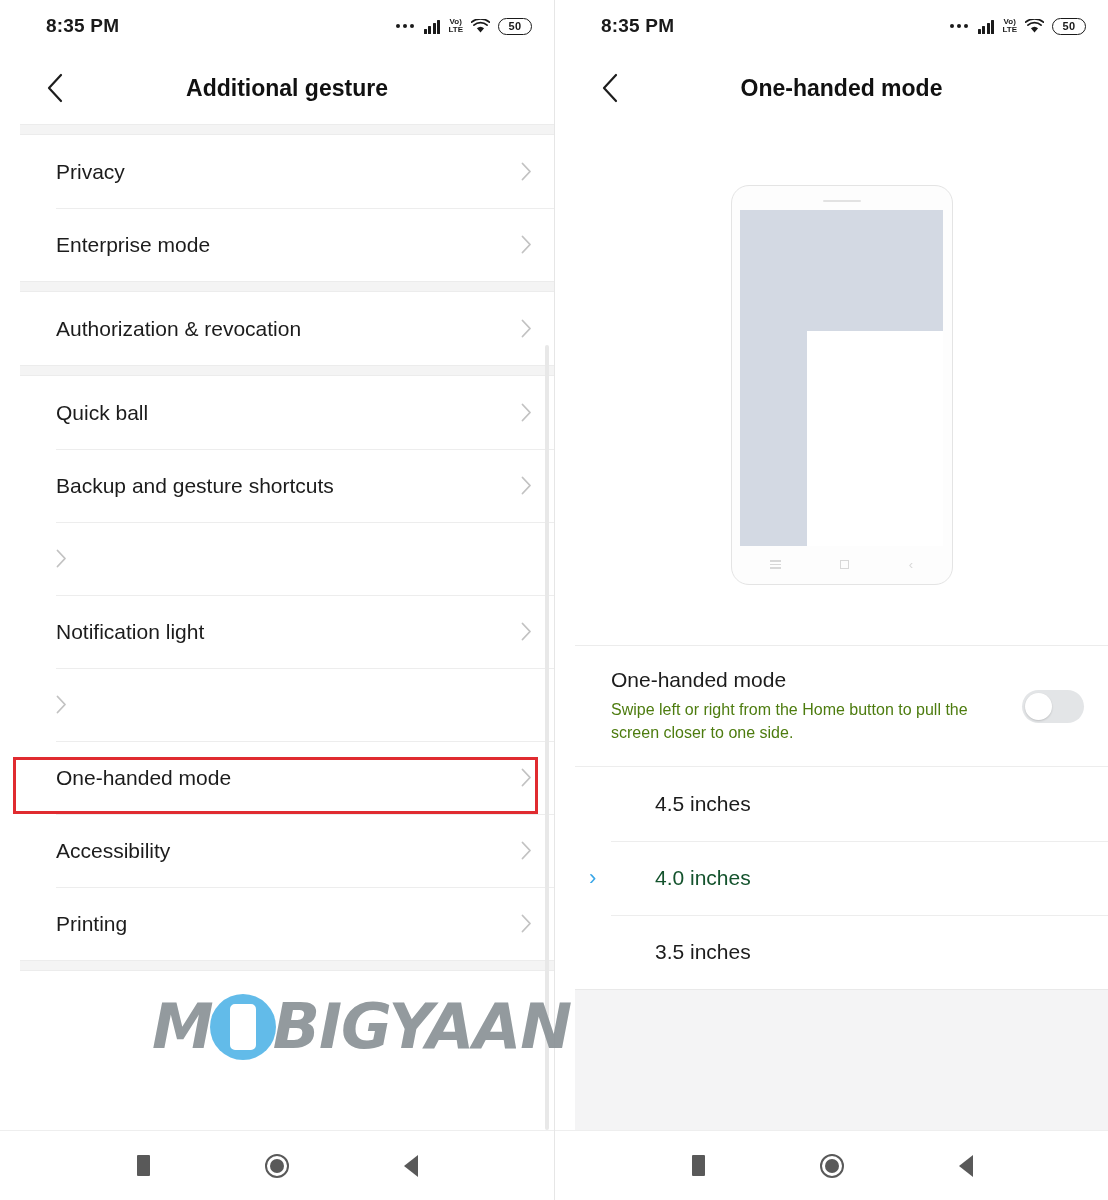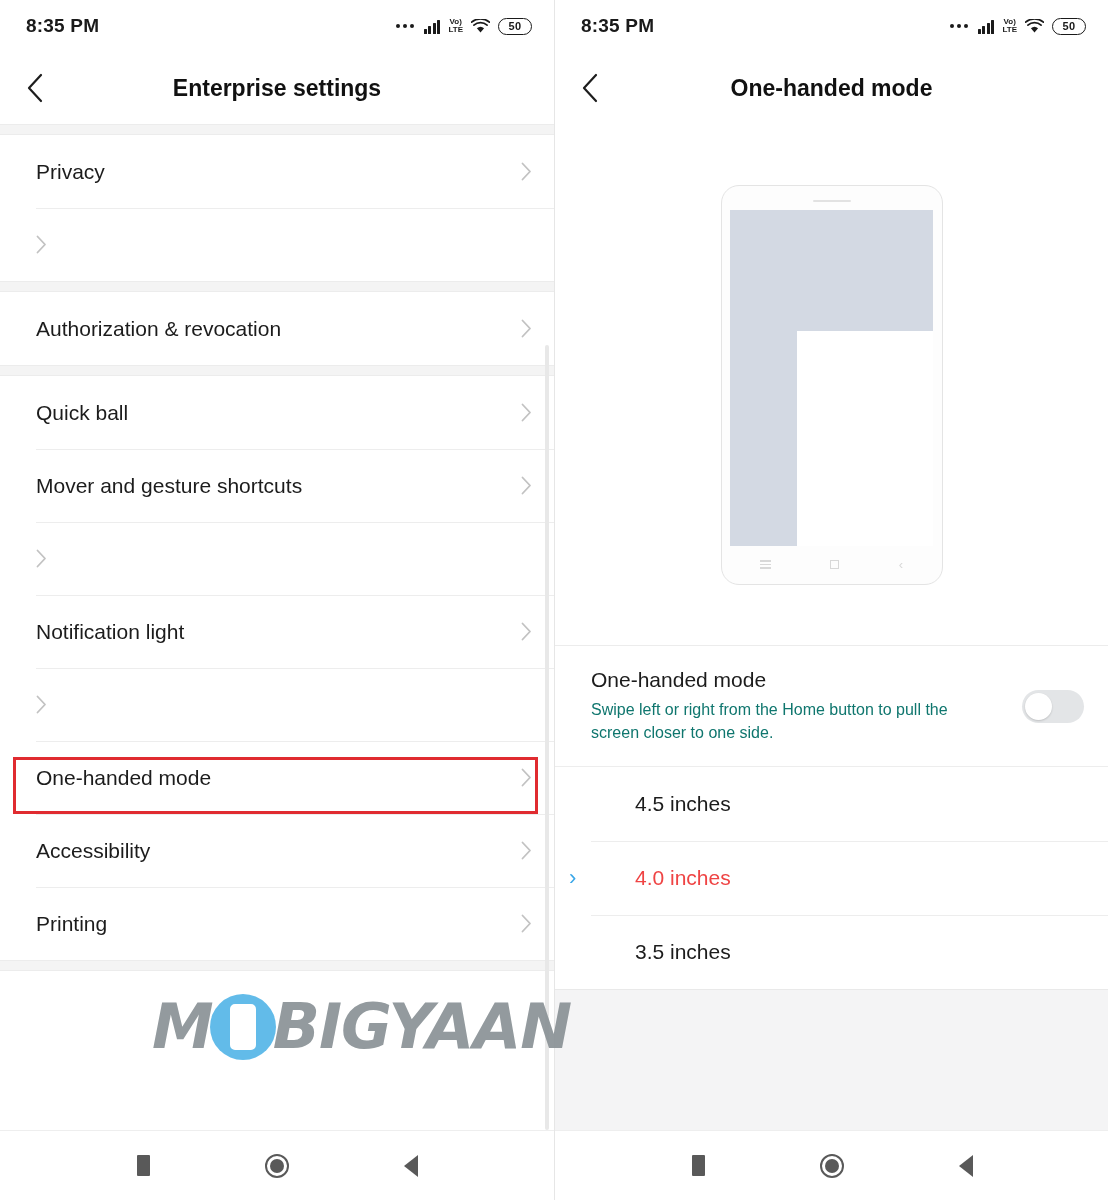--- a/index.html
+++ b/index.html
@@ -12,20 +12,21 @@
   .screen {
     position: relative;
     width: 1108px; height: 1200px;
     display: flex;
   }
   .panel {
     position: relative;
     width: 554px; height: 1200px;
     background: #ffffff;
     overflow: hidden;
+    padding-left: 20px;
   }
   .panel.right { border-left: 1px solid #e6e6e6; }
 
   
   .statusbar {
     height: 52px;
     display: flex; align-items: center;
     justify-content: space-between;
     padding: 0 22px 0 26px;
   }
@@ -165,21 +166,21 @@
   .toggle-row {
     display: flex; align-items: center;
     padding: 22px 24px 22px 36px;
     border-bottom: 1px solid #ededed;
     background: #ffffff;
     min-height: 116px;
     cursor: pointer;
   }
   .toggle-texts { flex: 1; padding-right: 18px; }
   .toggle-title { font-size: 21px; color: #1c1c1c; margin-bottom: 6px; }
-  .toggle-desc { font-size: 16px; color: #0f766e; line-height: 1.45; max-width: 400px; }
+  .toggle-desc { font-size: 16px; color: #4d7c0f; line-height: 1.45; max-width: 400px; }
   .switch {
     width: 62px; height: 33px;
     border-radius: 17px;
     background: #e3e5e7;
     position: relative; flex: 0 0 auto;
     cursor: pointer;
   }
   .switch .knob {
     position: absolute; top: 3px; left: 3px;
     width: 27px; height: 27px;
@@ -200,21 +201,21 @@
     content: ""; position: absolute; left: 36px; right: 0; top: 0;
     height: 1px; background: #ededed;
   }
   .size-row .sel-marker {
     position: absolute; left: 14px;
     color: #3ba7e8; font-size: 22px; line-height: 1;
     display: none;
   }
   .size-row.selected .sel-marker { display: block; }
   .size-label { font-size: 21px; color: #1c1c1c; margin-left: 44px; }
-  .size-row.selected .size-label { color: #ef4444; }
+  .size-row.selected .size-label { color: #14532d; }
 
   .right-filler {
     background: #f4f4f5;
     border-top: 1px solid #e9e9e9;
     flex: 1;
   }
   .panel-body { display: flex; flex-direction: column; height: calc(1200px - 52px - 72px); }
 
   
   .navbar {
@@ -306,35 +307,36 @@
         <span class="battery">50</span>
       </div>
     </div>
 
     <div class="appbar">
       <div class="back-btn">
         <svg width="20" height="32" viewBox="0 0 20 32">
             <path d="M16 3 L4 16 L16 29" stroke="#1d1d1d" stroke-width="2.2" fill="none" stroke-linecap="round" stroke-linejoin="round"></path>
           </svg>
       </div>
-      <div class="appbar-title">Enterprise settings</div>
+      <div class="appbar-title">Additional gesture</div>
     </div>
 
     <div class="group-gap"></div>
 
     <div class="list">
       <div class="row">
         <span class="row-label">Privacy</span>
         <span class="chev">
           <svg width="11" height="19" viewBox="0 0 11 19">
               <path d="M1.5 1.5 L9 9.5 L1.5 17.5" stroke="#c2c2c2" stroke-width="1.8" fill="none" stroke-linecap="round" stroke-linejoin="round"></path>
             </svg>
         </span>
       </div>
       <div class="row">
+        <span class="row-label">Enterprise mode</span>
         <span class="chev">
           <svg width="11" height="19" viewBox="0 0 11 19">
               <path d="M1.5 1.5 L9 9.5 L1.5 17.5" stroke="#c2c2c2" stroke-width="1.8" fill="none" stroke-linecap="round" stroke-linejoin="round"></path>
             </svg>
         </span>
       </div>
     </div>
 
     <div class="group-gap"></div>
 
@@ -354,21 +356,21 @@
     <div class="list">
       <div class="row">
         <span class="row-label">Quick ball</span>
         <span class="chev">
           <svg width="11" height="19" viewBox="0 0 11 19">
               <path d="M1.5 1.5 L9 9.5 L1.5 17.5" stroke="#c2c2c2" stroke-width="1.8" fill="none" stroke-linecap="round" stroke-linejoin="round"></path>
             </svg>
         </span>
       </div>
       <div class="row">
-        <span class="row-label">Mover and gesture shortcuts</span>
+        <span class="row-label">Backup and gesture shortcuts</span>
         <span class="chev">
           <svg width="11" height="19" viewBox="0 0 11 19">
               <path d="M1.5 1.5 L9 9.5 L1.5 17.5" stroke="#c2c2c2" stroke-width="1.8" fill="none" stroke-linecap="round" stroke-linejoin="round"></path>
             </svg>
         </span>
       </div>
       <div class="row">
         <span class="chev">
           <svg width="11" height="19" viewBox="0 0 11 19">
               <path d="M1.5 1.5 L9 9.5 L1.5 17.5" stroke="#c2c2c2" stroke-width="1.8" fill="none" stroke-linecap="round" stroke-linejoin="round"></path>

